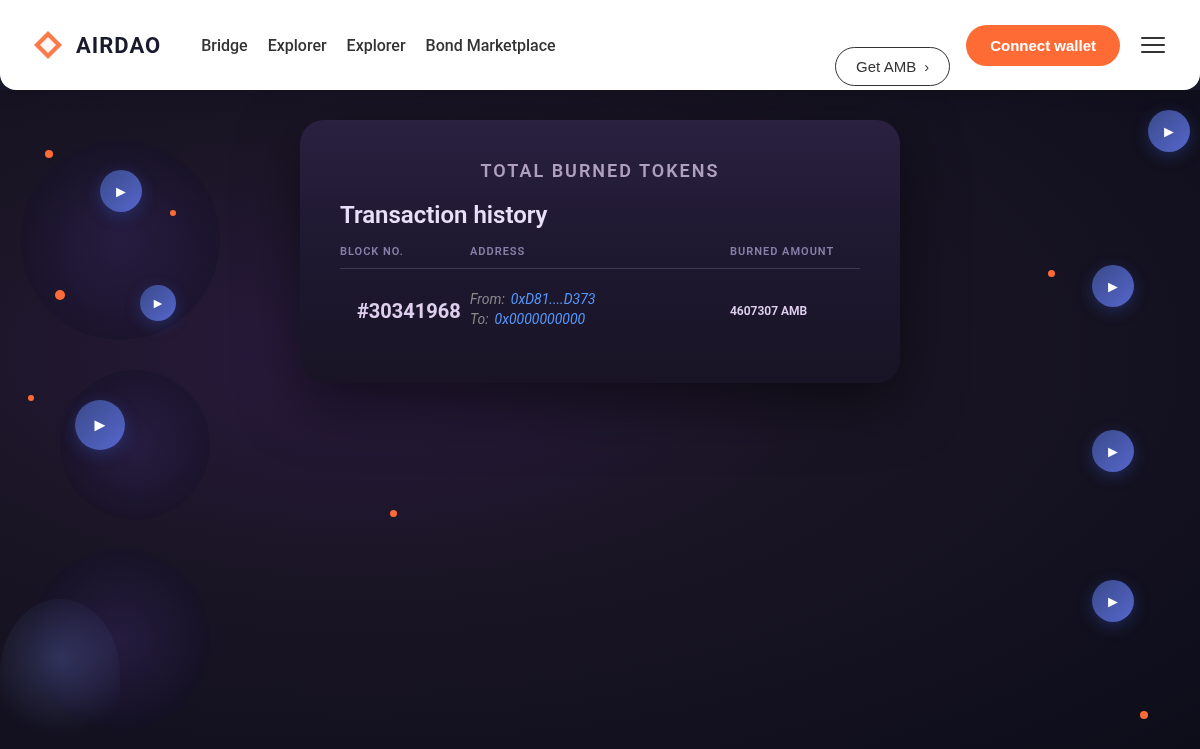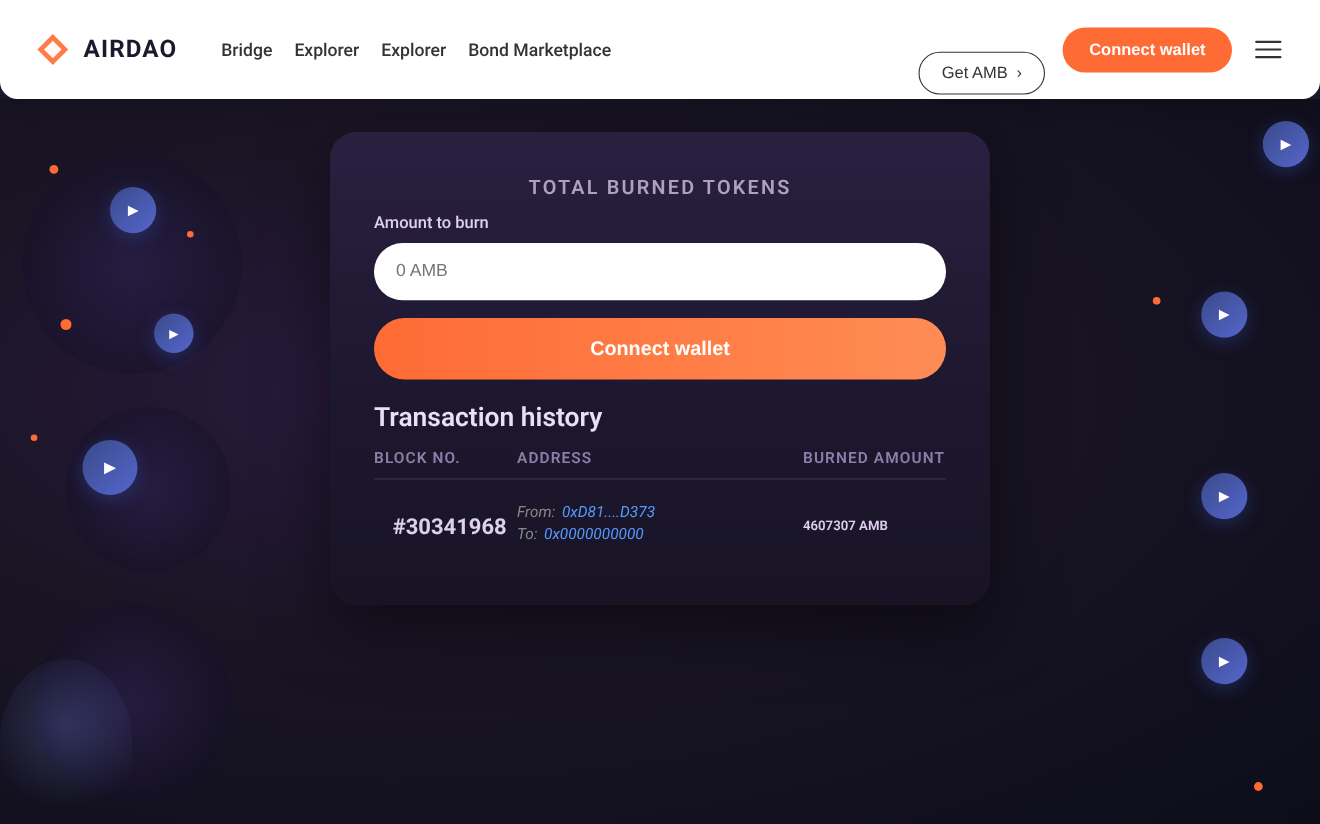--- a/index.html
+++ b/index.html
@@ -263,21 +263,21 @@
 
     .tx-header {
       display: grid;
       grid-template-columns: 1fr 2fr 1fr;
       padding-bottom: 10px;
       border-bottom: 1px solid rgba(255,255,255,0.15);
       margin-bottom: 10px;
     }
 
     .tx-header-cell {
-      font-size: 14px;
+      font-size: 11px;
       font-weight: 600;
       color: #8880a8;
       letter-spacing: 1px;
       text-transform: uppercase;
     }
 
     .tx-row {
       display: grid;
       grid-template-columns: 1fr 2fr 1fr;
       padding: 12px 0;
@@ -388,25 +388,20 @@
   <div class="arrow-icon" style="top:490px;left:1092px;">
     <span>►</span>
   </div>
 
   <div style="position:absolute;bottom:0;left:0;width:120px;height:150px;background:radial-gradient(circle at 50% 40%,rgba(100,120,200,0.3) 0%,transparent 70%);border-radius:50% 50% 0 0;"></div>
 
   <div class="card">
 
     <div class="total-burned-label">TOTAL BURNED TOKENS</div>
 
-    <div class="burn-form">
-      <div class="amount-label">Amount to burn</div>
-      <input class="amount-input" type="text" placeholder="0 AMB" style="">
-      <button class="connect-wallet-btn">Connect wallet</button>
-    </div>
 
     <div class="transaction-history">
       <div class="tx-title">Transaction history</div>
 
       <div class="tx-table">
         <div class="tx-header">
           <div class="tx-header-cell">BLOCK NO.</div>
           <div class="tx-header-cell">ADDRESS</div>
           <div class="tx-header-cell">BURNED AMOUNT</div>
         </div>

